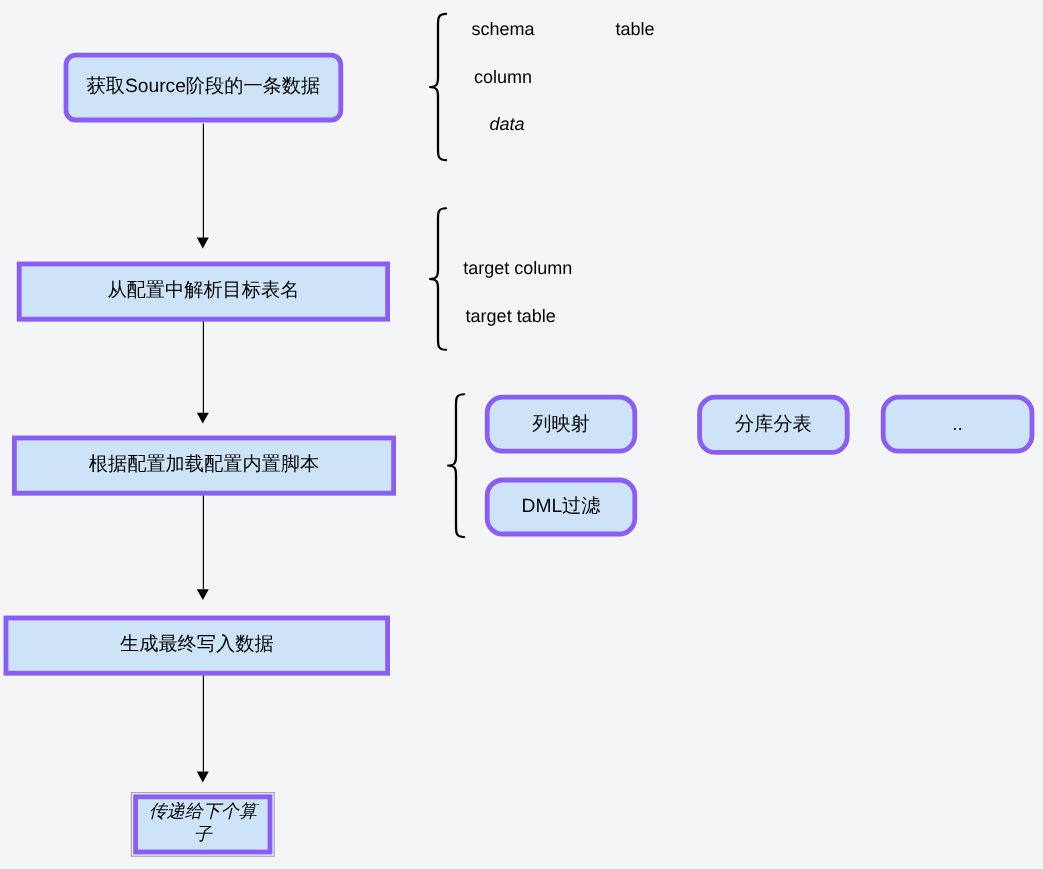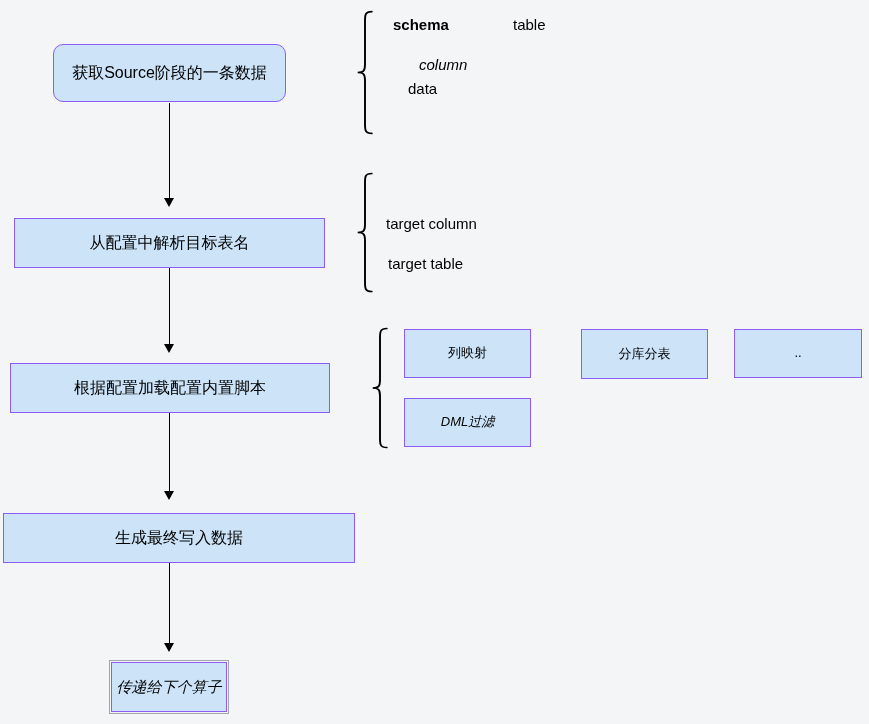--- a/index.html
+++ b/index.html
@@ -11,44 +11,44 @@
   .canvas{
     position:relative;
     width:869px;
     height:724px;
     background:#f4f5f7;
     overflow:hidden;
   }
   .node{
     position:absolute;
     background:#cce3f8;
-    border:1px solid #8b5cf6;
+    border:4px solid #8b5cf6;
     box-sizing:border-box;
     display:flex;
     align-items:center;
     justify-content:center;
     text-align:center;
     font-size:16px;
     line-height:1.25;
     color:#000;
   }
   .rounded{border-radius:10px;}
   
   .n1{left:53px;top:44px;width:233px;height:58px;}
   .n2{left:14px;top:218px;width:311px;height:50px;}
   .n3{left:10px;top:363px;width:320px;height:50px;}
-  .n4{left:3px;top:513px;width:352px;height:50px;}
+  .n4{left:3px;top:513px;width:322px;height:50px;}
   .n5{left:111px;top:662px;width:116px;height:50px;font-size:15px;padding:2px;
       outline:1px solid #a6a6a6;outline-offset:1px;font-style:italic;}
   
-  .sbox{font-size:13px;}
+  .sbox{font-size:16px;border-radius:15px;}
   .sb1{left:404px;top:329px;width:127px;height:49px;}
   .sb2{left:581px;top:329px;width:127px;height:50px;}
   .sb3{left:734px;top:329px;width:128px;height:49px;}
-  .sb4{left:404px;top:398px;width:127px;height:49px;font-style:italic;}
+  .sb4{left:404px;top:398px;width:127px;height:49px;}
   .sb5{left:574px;top:398px;width:127px;height:49px;}
   
   .arrow{
     position:absolute;
     width:10px;
     display:flex;
     flex-direction:column;
     align-items:center;
   }
   .arrow .shaft{flex:1;width:0;border-left:1px solid #000;}
@@ -68,24 +68,24 @@
   .b2{left:356px;top:172px;width:18px;height:121px;}
   .b3{left:371px;top:327px;width:18px;height:122px;}
   .brace svg{width:100%;height:100%;display:block;}
   
   .flabel{
     position:absolute;
     font-size:15px;
     white-space:nowrap;
     color:#000;
   }
-  .l-schema{left:393px;top:16px;font-weight:bold;}
+  .l-schema{left:393px;top:16px;}
   .l-table{left:485px;top:16px;margin-left:28px;}
-  .l-column{left:419px;top:56px;font-style:italic;}
-  .l-data{left:408px;top:80px;}
+  .l-column{left:395px;top:56px;}
+  .l-data{left:408px;top:95px;font-style:italic;}
   .l-tschema{left:386px;top:215px;}
   .l-ttable{left:388px;top:255px;}
 </style>
 </head>
 <body>
 
 <div class="canvas">
 
   <div class="node rounded n1">
     <span>获取Source阶段的一条数据</span>

